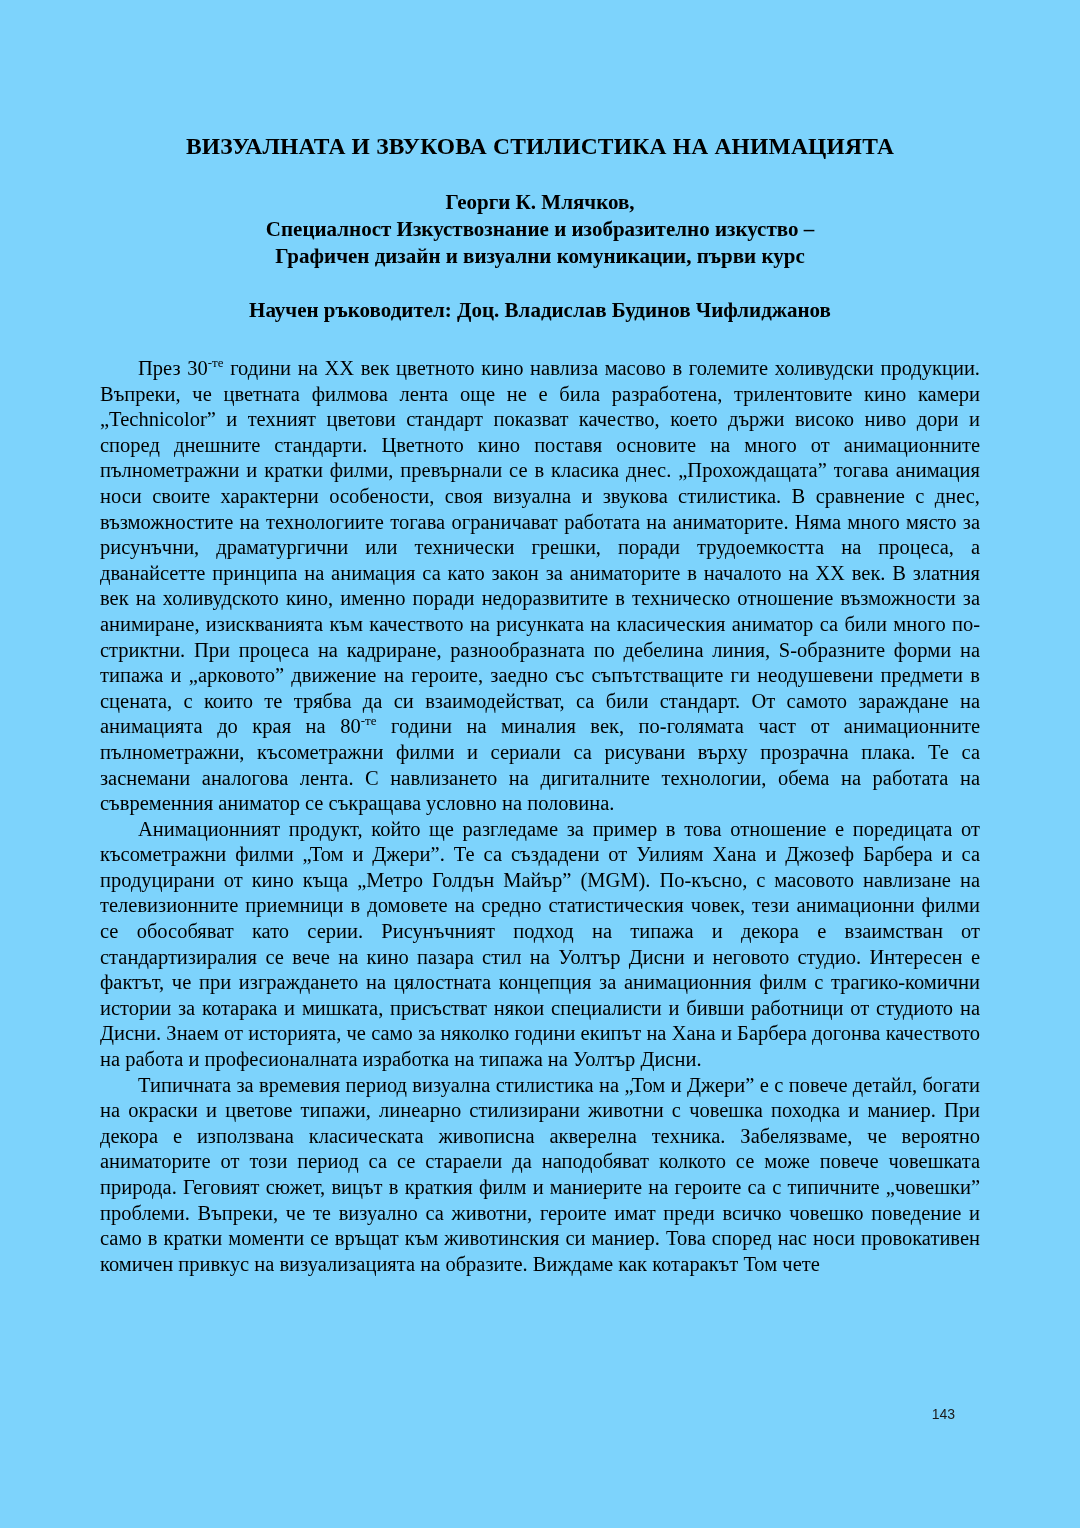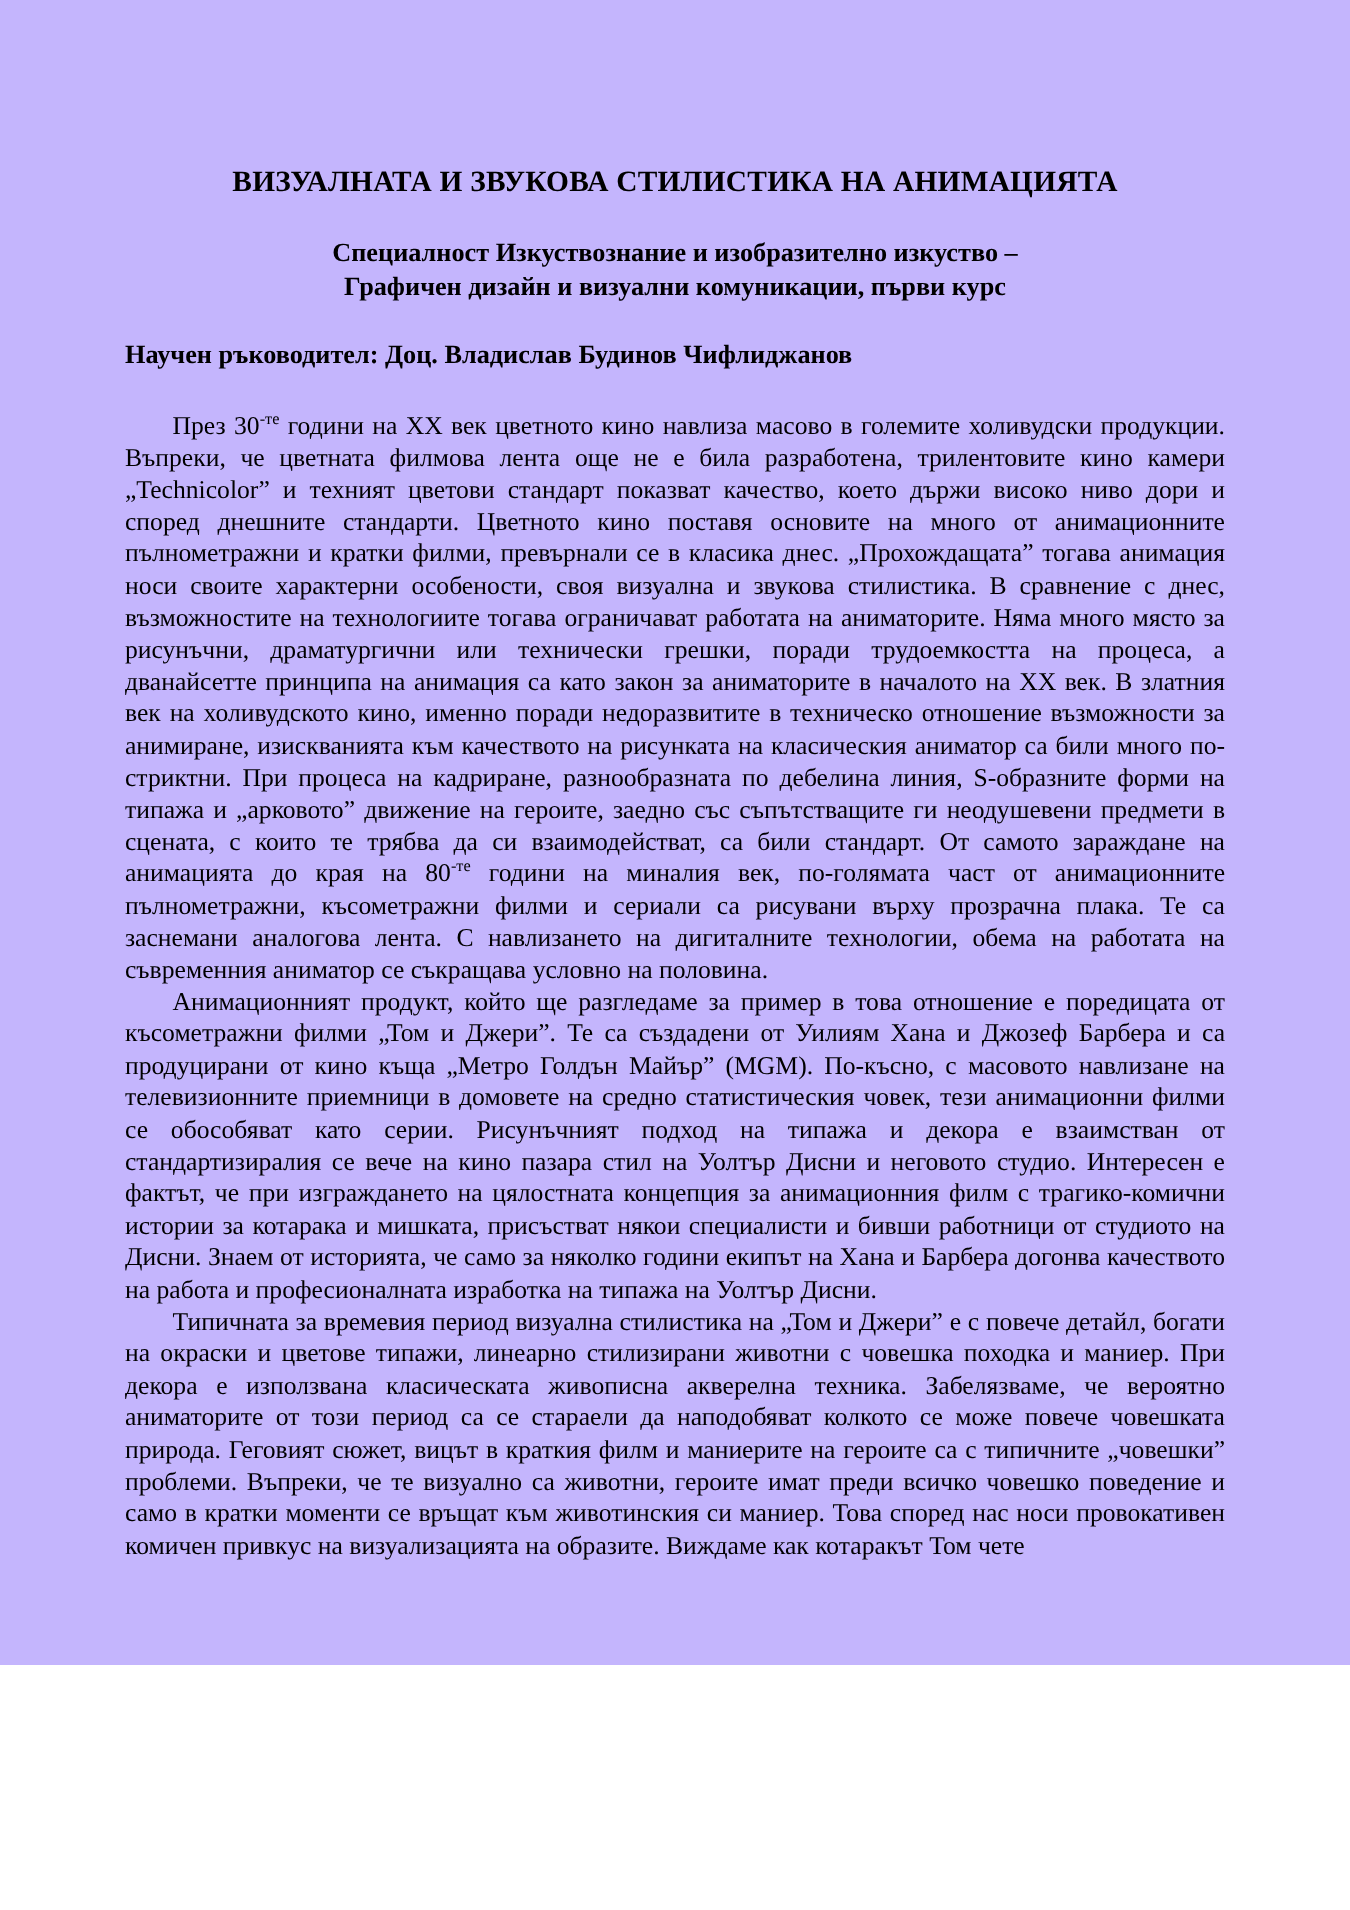--- a/index.html
+++ b/index.html
@@ -3,22 +3,22 @@
 <meta charset="utf-8">
 <style>
   html, body {
     margin: 0;
     padding: 0;
     background: #ffffff;
   }
   .page {
     position: relative;
     width: 1080px;
-    height: 1332px;
-    background: #c4b5fd;
+    height: 1528px;
+    background: #7dd3fc;
     color: #000000;
     font-family: "Liberation Serif", "DejaVu Serif", serif;
     overflow: hidden;
   }
   .content {
     position: absolute;
     left: 100px;
     top: 0;
     width: 880px;
   }
@@ -32,21 +32,21 @@
   }
   .author-block {
     margin-top: 27px;
     text-align: center;
     font-weight: bold;
     font-size: 21px;
     line-height: 27px;
   }
   .supervisor-line {
     margin-top: 27px;
-    text-align: left;
+    text-align: center;
     font-weight: bold;
     font-size: 21px;
     line-height: 27px;
   }
   .body-text {
     margin-top: 32px;
     font-size: 20.5px;
     line-height: 25.6px;
     text-align: justify;
   }
@@ -72,20 +72,21 @@
 <body>
 
 <div class="page">
   <div class="content">
 
     <h1 class="doc-title">
       <span>ВИЗУАЛНАТА И ЗВУКОВА СТИЛИСТИКА НА АНИМАЦИЯТА</span><br>
     </h1>
 
     <div class="author-block">
+      <div>Георги К. Млячков,</div>
       <div>Специалност Изкуствознание и изобразително изкуство –</div>
       <div>Графичен дизайн и визуални комуникации, първи курс</div>
     </div>
 
     <div class="supervisor-line">Научен ръководител: Доц. Владислав Будинов Чифлиджанов</div>
 
     <div class="body-text">
       <p><span>През 30</span><sup>-те</sup><span> години на ХХ век цветното кино навлиза масово в големите холивудски продукции. Въпреки, че цветната филмова лента още не е била разработена, трилентовите кино камери „Technicolor” и техният цветови стандарт показват качество, което държи високо ниво дори и според днешните стандарти. Цветното кино поставя основите на много от анимационните пълнометражни и кратки филми, превърнали се в класика днес. „Прохождащата” тогава анимация носи своите характерни особености, своя визуална и звукова стилистика. В сравнение с днес, възможностите на технологиите тогава ограничават работата на аниматорите. Няма много място за рисунъчни, драматургични или технически грешки, поради трудоемкостта на процеса, а дванайсетте принципа на анимация са като закон за аниматорите в началото на ХХ век. В златния век на холивудското кино, именно поради недоразвитите в техническо отношение възможности за анимиране, изискванията към качеството на рисунката на класическия аниматор са били много по-стриктни. При процеса на кадриране, разнообразната по дебелина линия, S-образните форми на типажа и „арковото” движение на героите, заедно със съпътстващите ги неодушевени предмети в сцената, с които те трябва да си взаимодействат, са били стандарт. От самото зараждане на анимацията до края на 80</span><sup>-те</sup><span> години на миналия век, по-голямата част от анимационните пълнометражни, късометражни филми и сериали са рисувани върху прозрачна плака. Те са заснемани аналогова лента. С навлизането на дигиталните технологии, обема на работата на съвременния аниматор се съкращава условно на половина.</span></p>
       <p>Анимационният продукт, който ще разгледаме за пример в това отношение е поредицата от късометражни филми „Том и Джери”. Те са създадени от Уилиям Хана и Джозеф Барбера и са продуцирани от кино къща „Метро Голдън Майър” (MGM). По-късно, с масовото навлизане на телевизионните приемници в домовете на средно статистическия човек, тези анимационни филми се обособяват като серии. Рисунъчният подход на типажа и декора е взаимстван от стандартизиралия се вече на кино пазара стил на Уолтър Дисни и неговото студио. Интересен е фактът, че при изграждането на цялостната концепция за анимационния филм с трагико-комични истории за котарака и мишката, присъстват някои специалисти и бивши работници от студиото на Дисни. Знаем от историята, че само за няколко години екипът на Хана и Барбера догонва качеството на работа и професионалната изработка на типажа на Уолтър Дисни.</p>
       <p>Типичната за времевия период визуална стилистика на „Том и Джери” е с повече детайл, богати на окраски и цветове типажи, линеарно стилизирани животни с човешка походка и маниер. При декора е използвана класическата живописна акверелна техника. Забелязваме, че вероятно аниматорите от този период са се стараели да наподобяват колкото се може повече човешката природа. Геговият сюжет, вицът в краткия филм и маниерите на героите са с типичните „човешки” проблеми. Въпреки, че те визуално са животни, героите имат преди всичко човешко поведение и само в кратки моменти се връщат към животинския си маниер. Това според нас носи провокативен комичен привкус на визуализацията на образите. Виждаме как котаракът Том чете</p>

